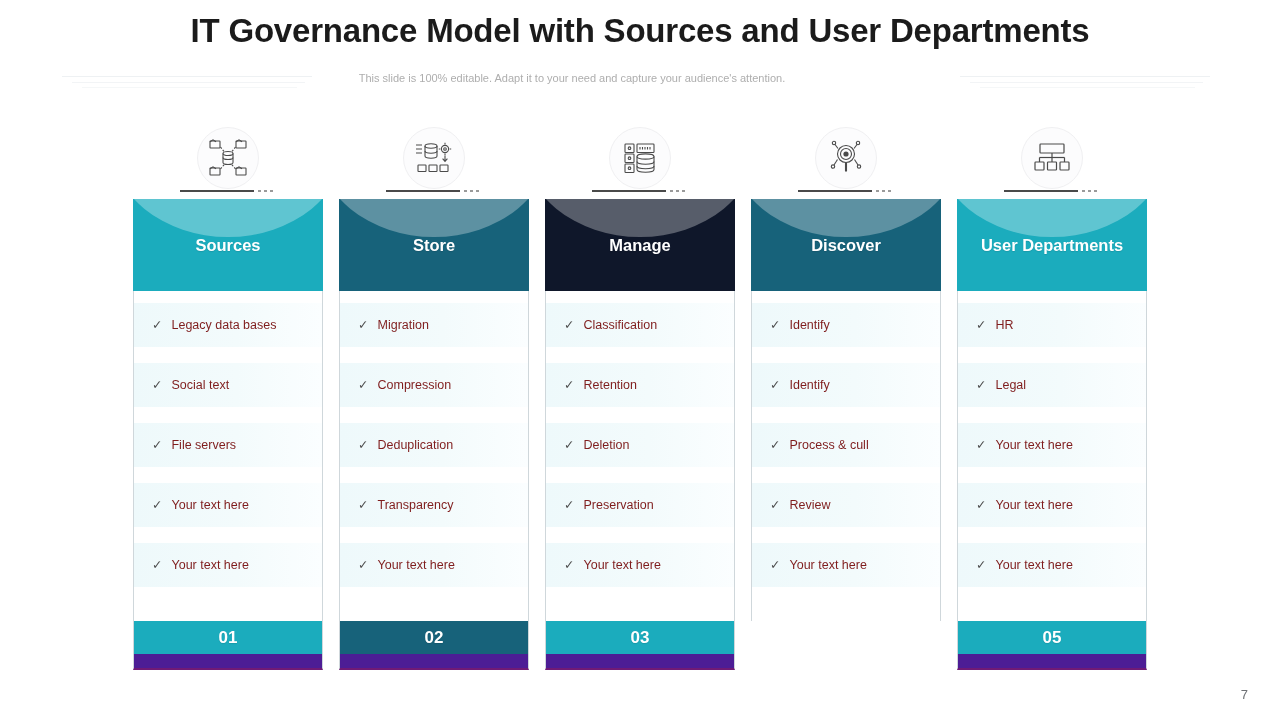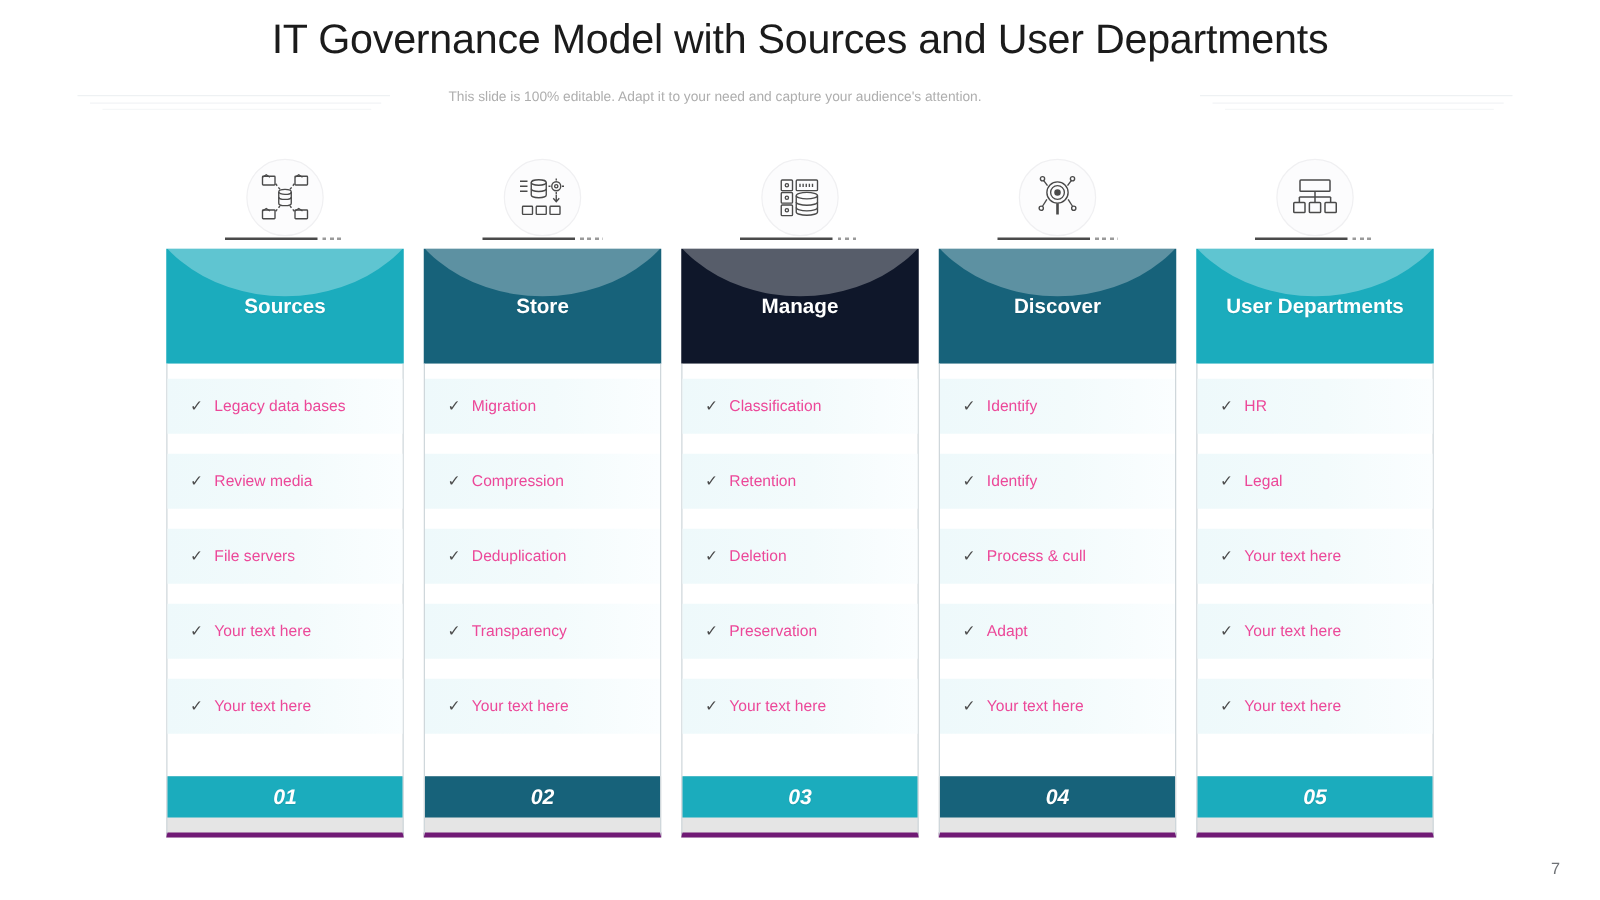--- a/index.html
+++ b/index.html
@@ -8,21 +8,21 @@
     background: #ffffff;
     font-family: "Liberation Sans", sans-serif;
     overflow: hidden;
   }
   .slide { position: relative; width: 1280px; height: 720px; background: #fff; }
 
   
   .title {
     position: absolute; left: 0; top: 12px; width: 1280px;
     text-align: center;
-    font-size: 33px; font-weight: normal; color: #1b1b1b;
+    font-size: 33px; font-weight: bold; color: #1b1b1b;
     letter-spacing: -0.2px;
     white-space: nowrap;
   }
   .subtitle {
     position: absolute; left: 0; top: 72px; width: 1144px;
     text-align: center;
     font-size: 11px; color: #aeaeae; font-weight: normal;
   }
   .deco-lines { position: absolute; top: 74px; height: 18px; }
   .deco-left  { left: 62px;  width: 250px; }
@@ -105,31 +105,31 @@
   .row .tint {
     position: absolute; left: 0; right: 0; top: 8px; height: 44px;
     background: linear-gradient(to right, #eef9fb 0%, #f3fbfc 55%, #fbfeff 100%);
   }
   .row .ck {
     position: relative; z-index: 2;
     font-size: 12.5px; color: #4c4c4c; margin-right: 9px; line-height: 1;
   }
   .row .txt {
     position: relative; z-index: 2;
-    font-size: 12.5px; color: #ec4899; white-space: nowrap;
+    font-size: 12.5px; color: #7f1d1d; white-space: nowrap;
   }
 
   
   .num-wrap {
     position: relative; width: 190px; height: 49px;
     border-left: 1px solid #cfd7db;
     border-right: 1px solid #cfd7db;
-    border-bottom: 4px solid #701a75;
-    background: #e5e5e5;
-    display: flex; align-items: flex-start; justify-content: center; font-style: italic;
+    border-bottom: 2px solid #701a75;
+    background: #4c1d95;
+    display: flex; align-items: flex-start; justify-content: center;
   }
   .num-band {
     width: 190px; height: 33px;
     display: flex; align-items: center; justify-content: center;
     color: #fff; font-size: 17px; font-weight: bold;
     text-shadow: 0 1px 1px rgba(0,0,0,0.10);
   }
 
   .page-num {
     position: absolute; right: 32px; bottom: 18px;
@@ -192,21 +192,21 @@
 
       <div class="body-card">
         <div class="row">
             <div class="tint"></div>
           <span class="ck">✓</span>
           <span class="txt">Legacy data bases</span>
           </div>
         <div class="row">
             <div class="tint"></div>
           <span class="ck">✓</span>
-          <span class="txt">Review media</span>
+          <span class="txt">Social text</span>
           </div>
         <div class="row">
             <div class="tint"></div>
           <span class="ck">✓</span>
           <span class="txt">File servers</span>
           </div>
         <div class="row">
             <div class="tint"></div>
           <span class="ck">✓</span>
           <span class="txt">Your text here</span>
@@ -387,32 +387,29 @@
           <span class="txt">Identify</span>
           </div>
         <div class="row">
             <div class="tint"></div>
           <span class="ck">✓</span>
           <span class="txt">Process &amp; cull</span>
           </div>
         <div class="row">
             <div class="tint"></div>
           <span class="ck">✓</span>
-          <span class="txt">Adapt</span>
-          </div>
-        <div class="row">
-            <div class="tint"></div>
-          <span class="ck">✓</span>
-          <span class="txt">Your text here</span>
-          </div>
-      </div>
-
-      <div class="num-wrap">
-        <div class="num-band" style="background:#17627a">04</div>
-      </div>
+          <span class="txt">Review</span>
+          </div>
+        <div class="row">
+            <div class="tint"></div>
+          <span class="ck">✓</span>
+          <span class="txt">Your text here</span>
+          </div>
+      </div>
+
     </div>
 
     <div class="col c4">
       <div class="icon-wrap">
         <div class="icon-circle">
           <svg width="38" height="32" viewBox="0 0 38 32" fill="none" stroke="#4a4a4a" stroke-width="1.2">
             <rect x="7" y="2" width="24" height="9" rx="0.7"></rect>
             <path d="M19 11 V15.5"></path>
             <path d="M6.5 15.5 H31.5"></path>
             <path d="M6.5 15.5 V20 M19 15.5 V20 M31.5 15.5 V20"></path>

